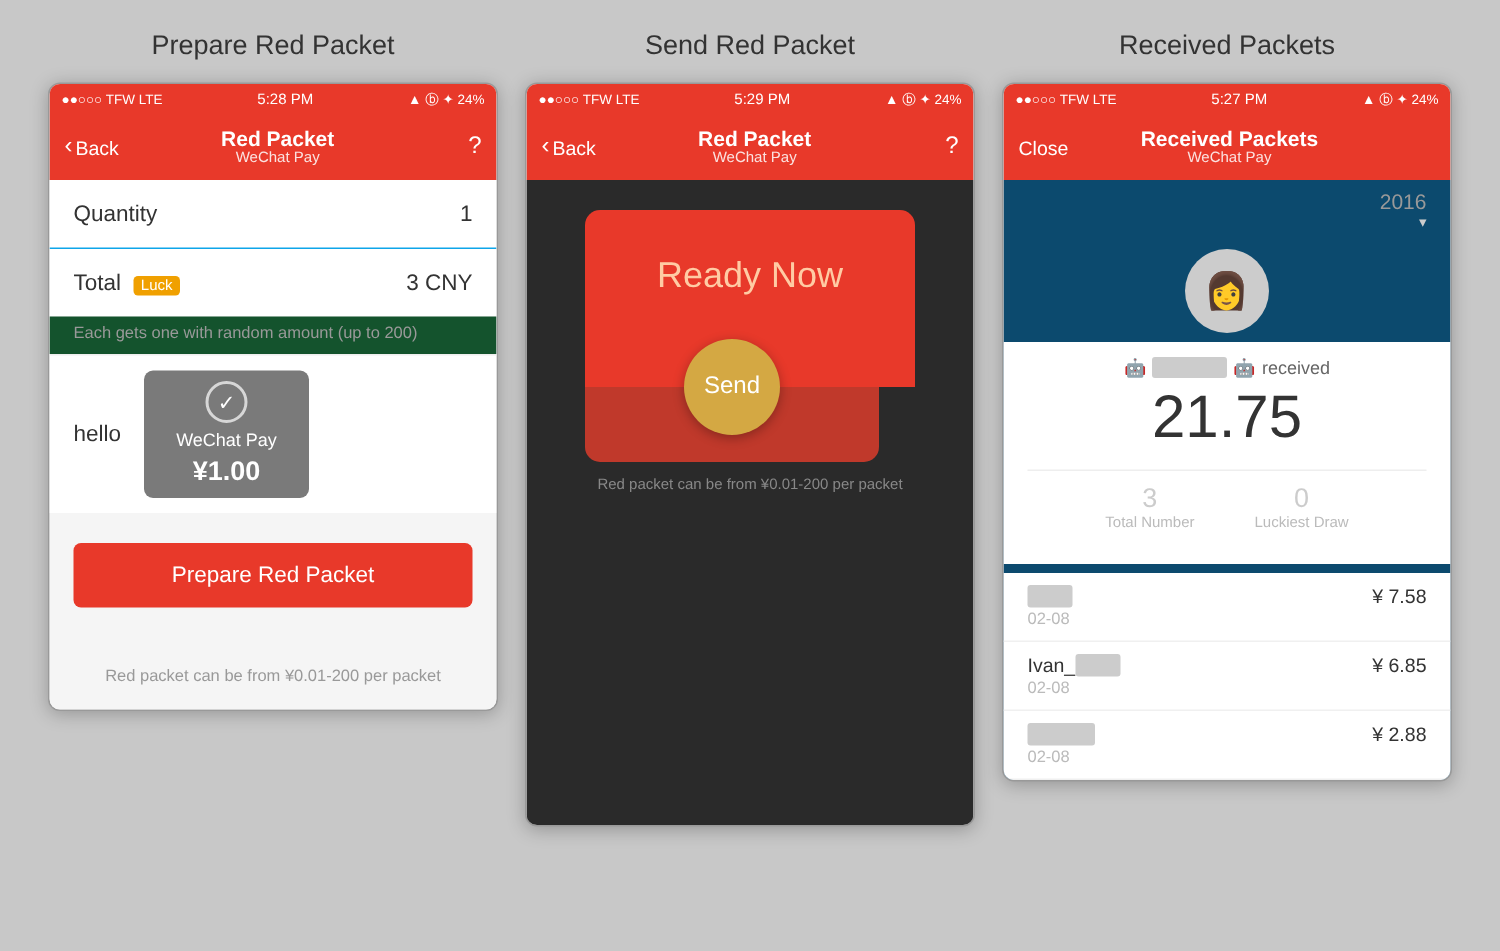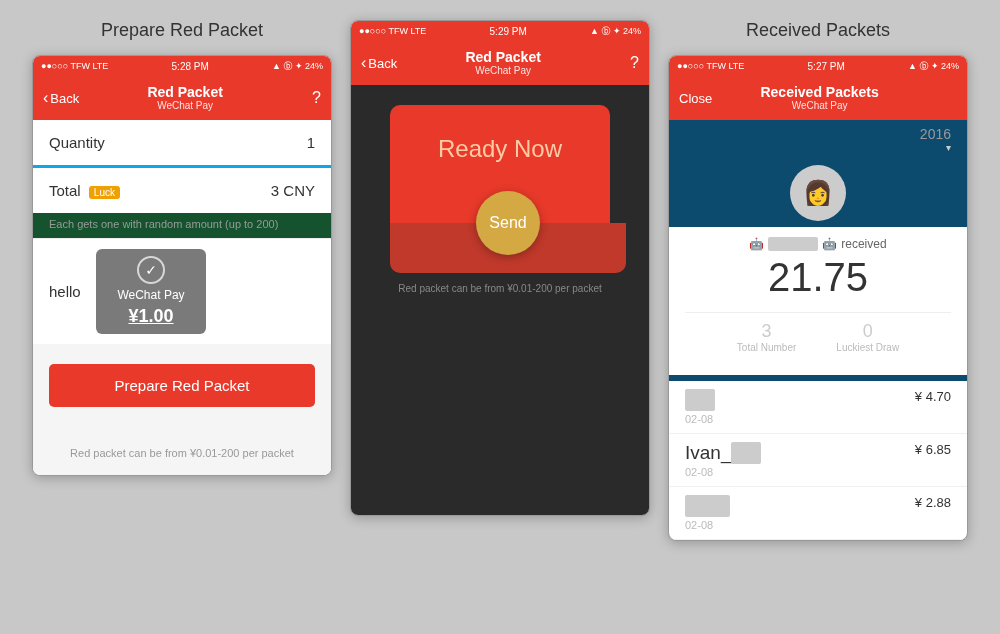--- a/index.html
+++ b/index.html
@@ -79,21 +79,21 @@
     
     .prepare-body {
       padding: 0;
     }
     .prepare-row {
       display: flex;
       justify-content: space-between;
       align-items: center;
       padding: 14px 16px;
       background: white;
-      border-bottom: 3px solid #0ea5e9;
+      border-bottom: 1px solid #0ea5e9;
     }
     .prepare-label { font-size: 15px; color: #333; }
     .prepare-value { font-size: 15px; color: #333; }
     .luck-badge {
       display: inline-block;
       background: #f0a000;
       color: white;
       font-size: 10px;
       padding: 1px 5px;
       border-radius: 3px;
@@ -130,21 +130,21 @@
       width: 28px;
       height: 28px;
       border: 2px solid rgba(255,255,255,0.7);
       border-radius: 50%;
       display: flex;
       align-items: center;
       justify-content: center;
       font-size: 14px;
     }
     .wechat-pay-label { font-size: 12px; }
-    .wechat-pay-amount { font-size: 18px; font-weight: 600; text-decoration: underline; }
+    .wechat-pay-amount { font-size: 18px; font-weight: 600; }
     .prepare-button-area {
       padding: 20px 16px 10px;
     }
     .prepare-btn {
       width: 100%;
       background: #e8392a;
       color: white;
       border: none;
       border-radius: 5px;
       padding: 13px;
@@ -177,21 +177,21 @@
       position: relative;
     }
     .envelope-ready-text {
       color: #ffcba4;
       font-size: 24px;
       font-weight: 300;
       margin-bottom: 60px;
       text-align: center;
     }
     .envelope-bottom {
-      width: 236px;
+      width: 196px;
       background: #c0392b;
       border-radius: 0 0 10px 10px;
       height: 50px;
       display: flex;
       align-items: flex-start;
       justify-content: center;
       padding-top: 5px;
       position: relative;
     }
     .send-circle {
@@ -292,21 +292,21 @@
     .stat-label { font-size: 10px; color: #bbb; }
     .received-list { background: white; margin-top: 6px; }
     .received-item {
       display: flex;
       justify-content: space-between;
       align-items: flex-start;
       padding: 8px 16px;
       border-bottom: 1px solid #f0f0f0;
     }
     .item-left {}
-    .item-name { font-size: 19px; color: #333; }
+    .item-name { font-size: 13px; color: #333; }
     .item-date { font-size: 11px; color: #bbb; margin-top: 2px; }
     .item-amount { font-size: 13px; color: #333; }
   </style>
 </head>
 <body>
 
 <div class="screens-row">
 
   <div class="screen-section">
     <div class="screen-title">Prepare Red Packet</div>
@@ -352,20 +352,21 @@
         </div>
         <div class="prepare-button-area">
           <button class="prepare-btn">Prepare Red Packet</button>
         </div>
         <div class="prepare-footer">Red packet can be from ¥0.01-200 per packet</div>
       </div>
     </div>
   </div>
 
   <div class="screen-section">
+    <div class="screen-title">Send Red Packet</div>
     <div class="phone-frame">
 
       <div class="status-bar">
         <span style="font-size:9px">●●○○○ TFW  LTE</span>
         <span>5:29 PM</span>
         <span style="font-size:9px">▲ ⓑ ✦ 24%</span>
       </div>
 
       <div class="nav-bar">
         <div class="nav-back">
@@ -443,21 +444,21 @@
         </div>
         <div class="received-list">
 
           <div class="received-item">
             <div class="item-left">
               <div class="item-name">
                 <span style="background:#ccc;color:transparent;display:inline-block;min-width:30px;border-radius:2px;">&nbsp;&nbsp;</span>
               </div>
               <div class="item-date">02-08</div>
             </div>
-            <div class="item-amount">¥ 4.70</div>
+            <div class="item-amount">¥ 7.58</div>
           </div>
 
           <div class="received-item">
             <div class="item-left">
               <div class="item-name">
                 Ivan_<span style="background:#ccc;color:transparent;display:inline-block;min-width:30px;border-radius:2px;">&nbsp;&nbsp;</span>
               </div>
               <div class="item-date">02-08</div>
             </div>
             <div class="item-amount">¥ 6.85</div>

